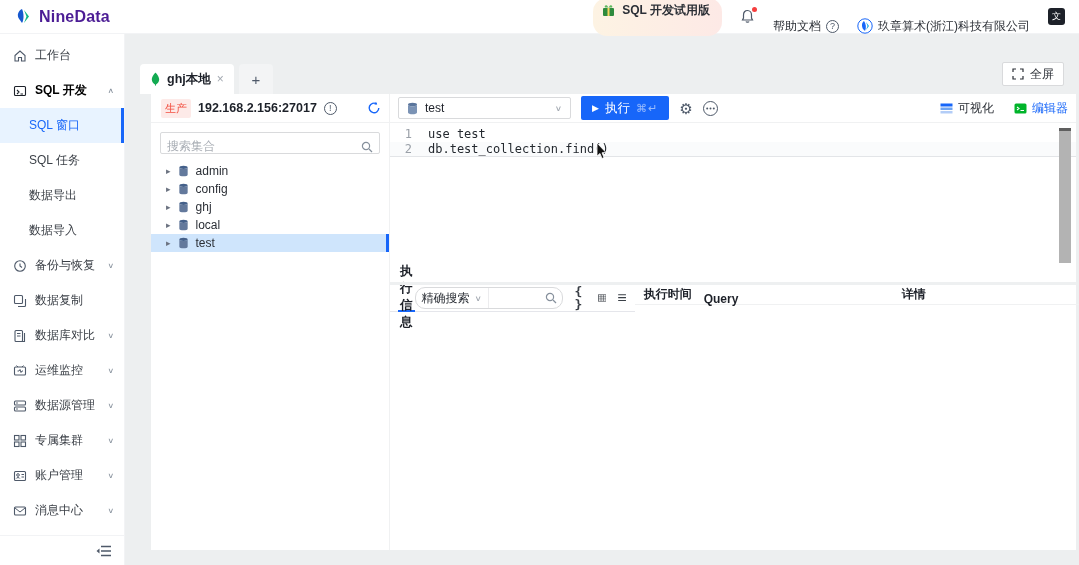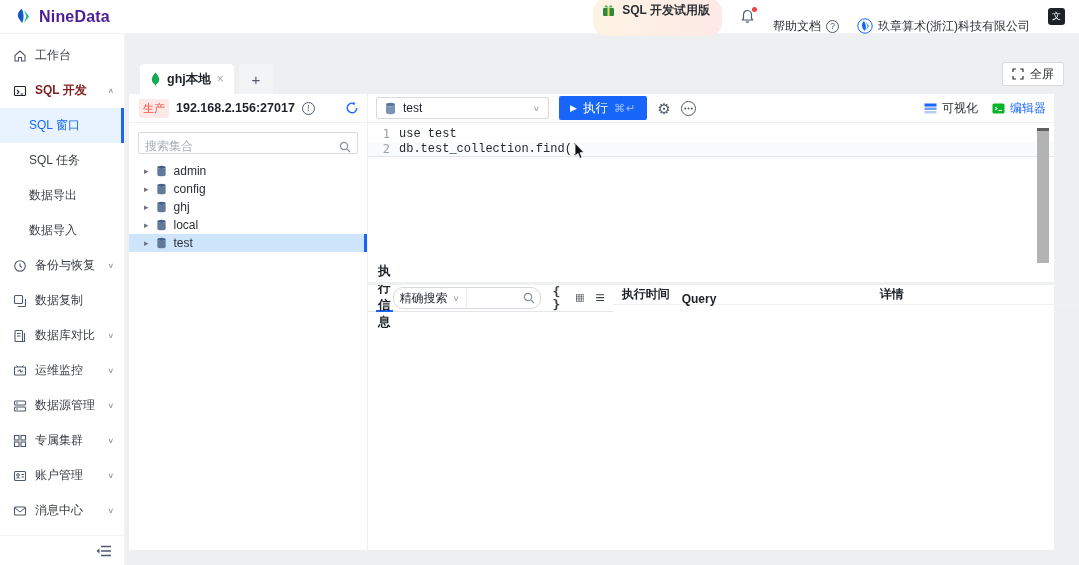--- a/index.html
+++ b/index.html
@@ -40,21 +40,21 @@
   .sidebar {
     position:absolute; top:34px; left:0; bottom:0; width:125px;
     background:#fff; border-right:1px solid #f2f3f5; z-index:10;
     padding-top:4px;
   }
   .side-item {
     height:35px; display:flex; align-items:center; gap:8px;
     padding:0 10px 0 13px; color:#3a3f46; cursor:pointer; position:relative;
   }
   .side-item .chev { margin-left:auto; font-size:9px; color:#86909c; transform:scaleY(.8); }
-  .side-item.parent-bold span.lbl { font-weight:bold; color:#7f1d1d; }
+  .side-item.parent-bold span.lbl { font-weight:bold; color:#000000; }
   .side-item.child { padding-left:29px; }
   .side-item.selected { background:#e8f3ff; color:#1766f9; }
   .side-item.selected .lbl { color:#1766f9; }
   .side-item.selected::after {
     content:""; position:absolute; right:0; top:0; bottom:0; width:3px; background:#1766f9;
   }
   .side-icon { width:14px; height:14px; flex:0 0 14px; }
   .sidebar-footer {
     position:absolute; bottom:0; left:0; right:0; height:30px;
     border-top:1px solid #f2f3f5; display:flex; align-items:center; justify-content:flex-end;
@@ -74,21 +74,21 @@
     display:flex; align-items:center; justify-content:center; font-size:15px; color:#4e5969; cursor:pointer;
   }
   .fullscreen-btn {
     position:absolute; right:15px; top:62px; height:24px;
     background:#fff; border:1px solid #d9dadc; border-radius:2px;
     display:flex; align-items:center; gap:6px; padding:0 9px; cursor:pointer; color:#2b2f36;
   }
 
   
   .content {
-    position:absolute; left:129px; top:94px; width:925px; height:456px;
+    position:absolute; left:151px; top:94px; width:925px; height:456px;
     background:#fff; display:flex; flex-direction:column;
   }
   .toolbar { height:29px; display:flex; border-bottom:1px solid #f0f1f2; flex:0 0 29px; }
   .toolbar-left {
     width:239px; flex:0 0 239px; border-right:1px solid #f0f1f2;
     display:flex; align-items:center; padding:0 8px 0 10px; gap:7px;
   }
   .env-badge {
     background:#fdeae8; color:#f25041; font-size:11px; padding:2px 4px; border-radius:2px; flex:0 0 auto;
   }
@@ -104,21 +104,21 @@
   .db-select .sel-chev { margin-left:auto; color:#a2a8b0; font-size:10px; transform:scaleY(.8); }
   .run-btn {
     height:24px; background:#1766f9; color:#fff; border-radius:2px;
     display:flex; align-items:center; gap:6px; padding:0 11px; cursor:pointer; font-size:12.5px;
   }
   .run-tri { font-size:9px; }
   .run-short { opacity:.55; font-size:11px; letter-spacing:1px; }
   .tb-icon { color:#4e5969; cursor:pointer; font-size:15px; line-height:1; }
   .more-circle { width:15px; height:15px; border:1px solid #4e5969; border-radius:50%;
                  display:flex; align-items:center; justify-content:center; cursor:pointer; }
-  .view-toggle { margin-left:auto; display:flex; align-items:center; gap:14px; }
+  .view-toggle { margin-left:auto; display:flex; align-items:center; gap:20px; }
   .view-item { display:flex; align-items:center; gap:5px; cursor:pointer; color:#2b2f36; }
   .view-item.active { color:#1766f9; }
 
   
   .card-body { flex:1; display:flex; min-height:0; }
   .tree-panel { width:239px; flex:0 0 239px; border-right:1px solid #f0f1f2; padding:9px 9px 0 9px; }
   .search-box {
     height:22px; border:1px solid #d9dadc; border-radius:2px; background:#fff;
     display:flex; align-items:flex-end; padding:0 6px; gap:4px;
   }
@@ -135,21 +135,21 @@
   .tree-row.selected::after { content:""; position:absolute; right:0; top:0; bottom:0; width:3px; background:#1766f9; }
 
   .workspace { flex:1; display:flex; flex-direction:column; min-width:0; }
   .editor {
     height:162px; flex:0 0 162px; position:relative;
     border-bottom:3px solid #eef0f1; padding-top:4px;
     font-family:"DejaVu Sans Mono", monospace; font-size:12px;
   }
   .code-line { display:flex; height:15px; line-height:15px; }
   .gutter { width:22px; flex:0 0 22px; text-align:right; color:#9aa0a8; }
-  .code-text { margin-left:9px; color:#24292f; white-space:pre;font-family:Liberation Mono, monospace; }
+  .code-text { margin-left:16px; color:#24292f; white-space:pre; }
   .code-line.active { background:#fafbfc; border-bottom:1px solid #e3e5e8; }
   .editor-scrollbar {
     position:absolute; top:5px; right:5px; width:12px; height:135px;
     background:#b3b3b3; border-top:3px solid #5f5f5f; cursor:pointer;
   }
   .mouse-cursor { position:absolute; left:206px; top:20px; }
 
   
   .results { flex:1; display:flex; flex-direction:row; min-height:0; }
   .results-header {

